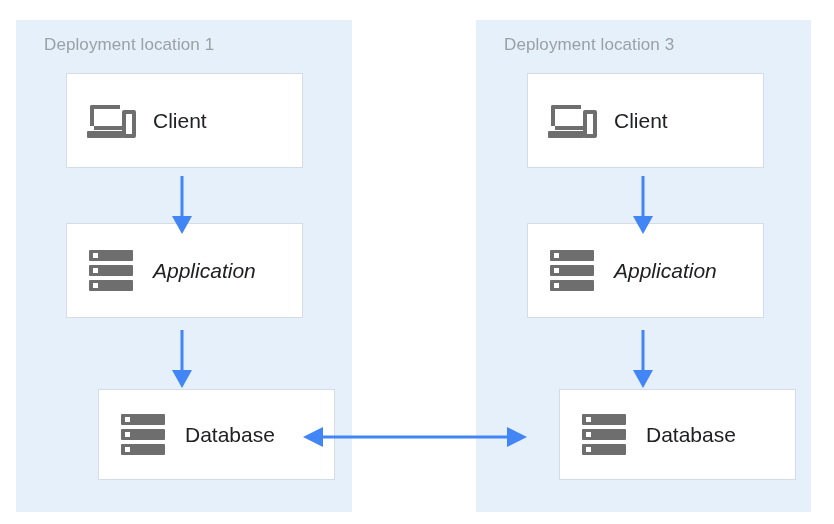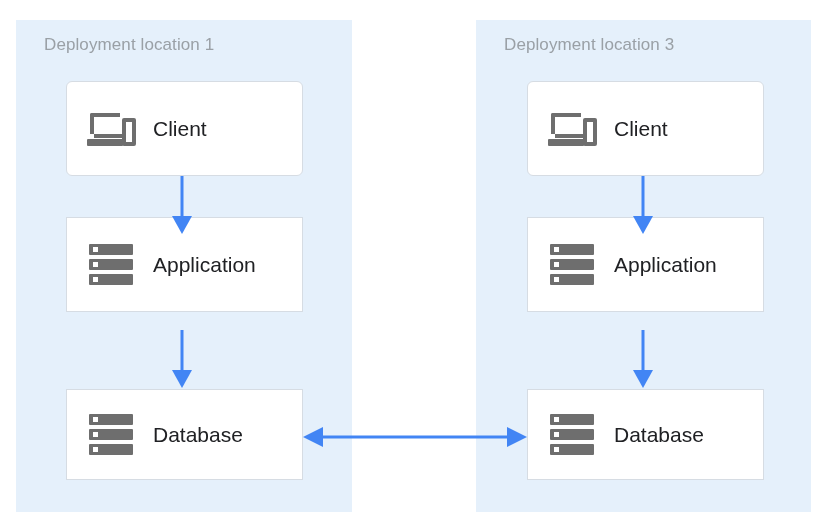--- a/index.html
+++ b/index.html
@@ -46,23 +46,23 @@
     position: absolute;
     box-sizing: border-box;
     background: #ffffff;
     border: 1px solid #D6DCE3;
     display: flex;
     flex-direction: row;
     align-items: center;
     justify-content: flex-start;
     padding-left: 22px;
   }
-  .node-box.client-box      { top: 81px;  height: 95px; border-radius: 6px; }
-  .node-box.application-box { top: 217px; height: 95px; }
-  .node-box.database-box    { top: 389px; height: 91px; }
+  .node-box.client-box      { top: 73px;  height: 95px; }
+  .node-box.application-box { top: 223px; height: 95px; font-style: italic; }
+  .node-box.database-box    { top: 389px; height: 91px; margin-left: 32px; }
 
   .col-left  { left: 66px;  width: 237px; }
   .col-right { left: 527px; width: 237px; }
 
   .node-icon {
     width: 48px;
     height: 44px;
     flex: 0 0 48px;
     position: relative;
     margin-right: 16px;

